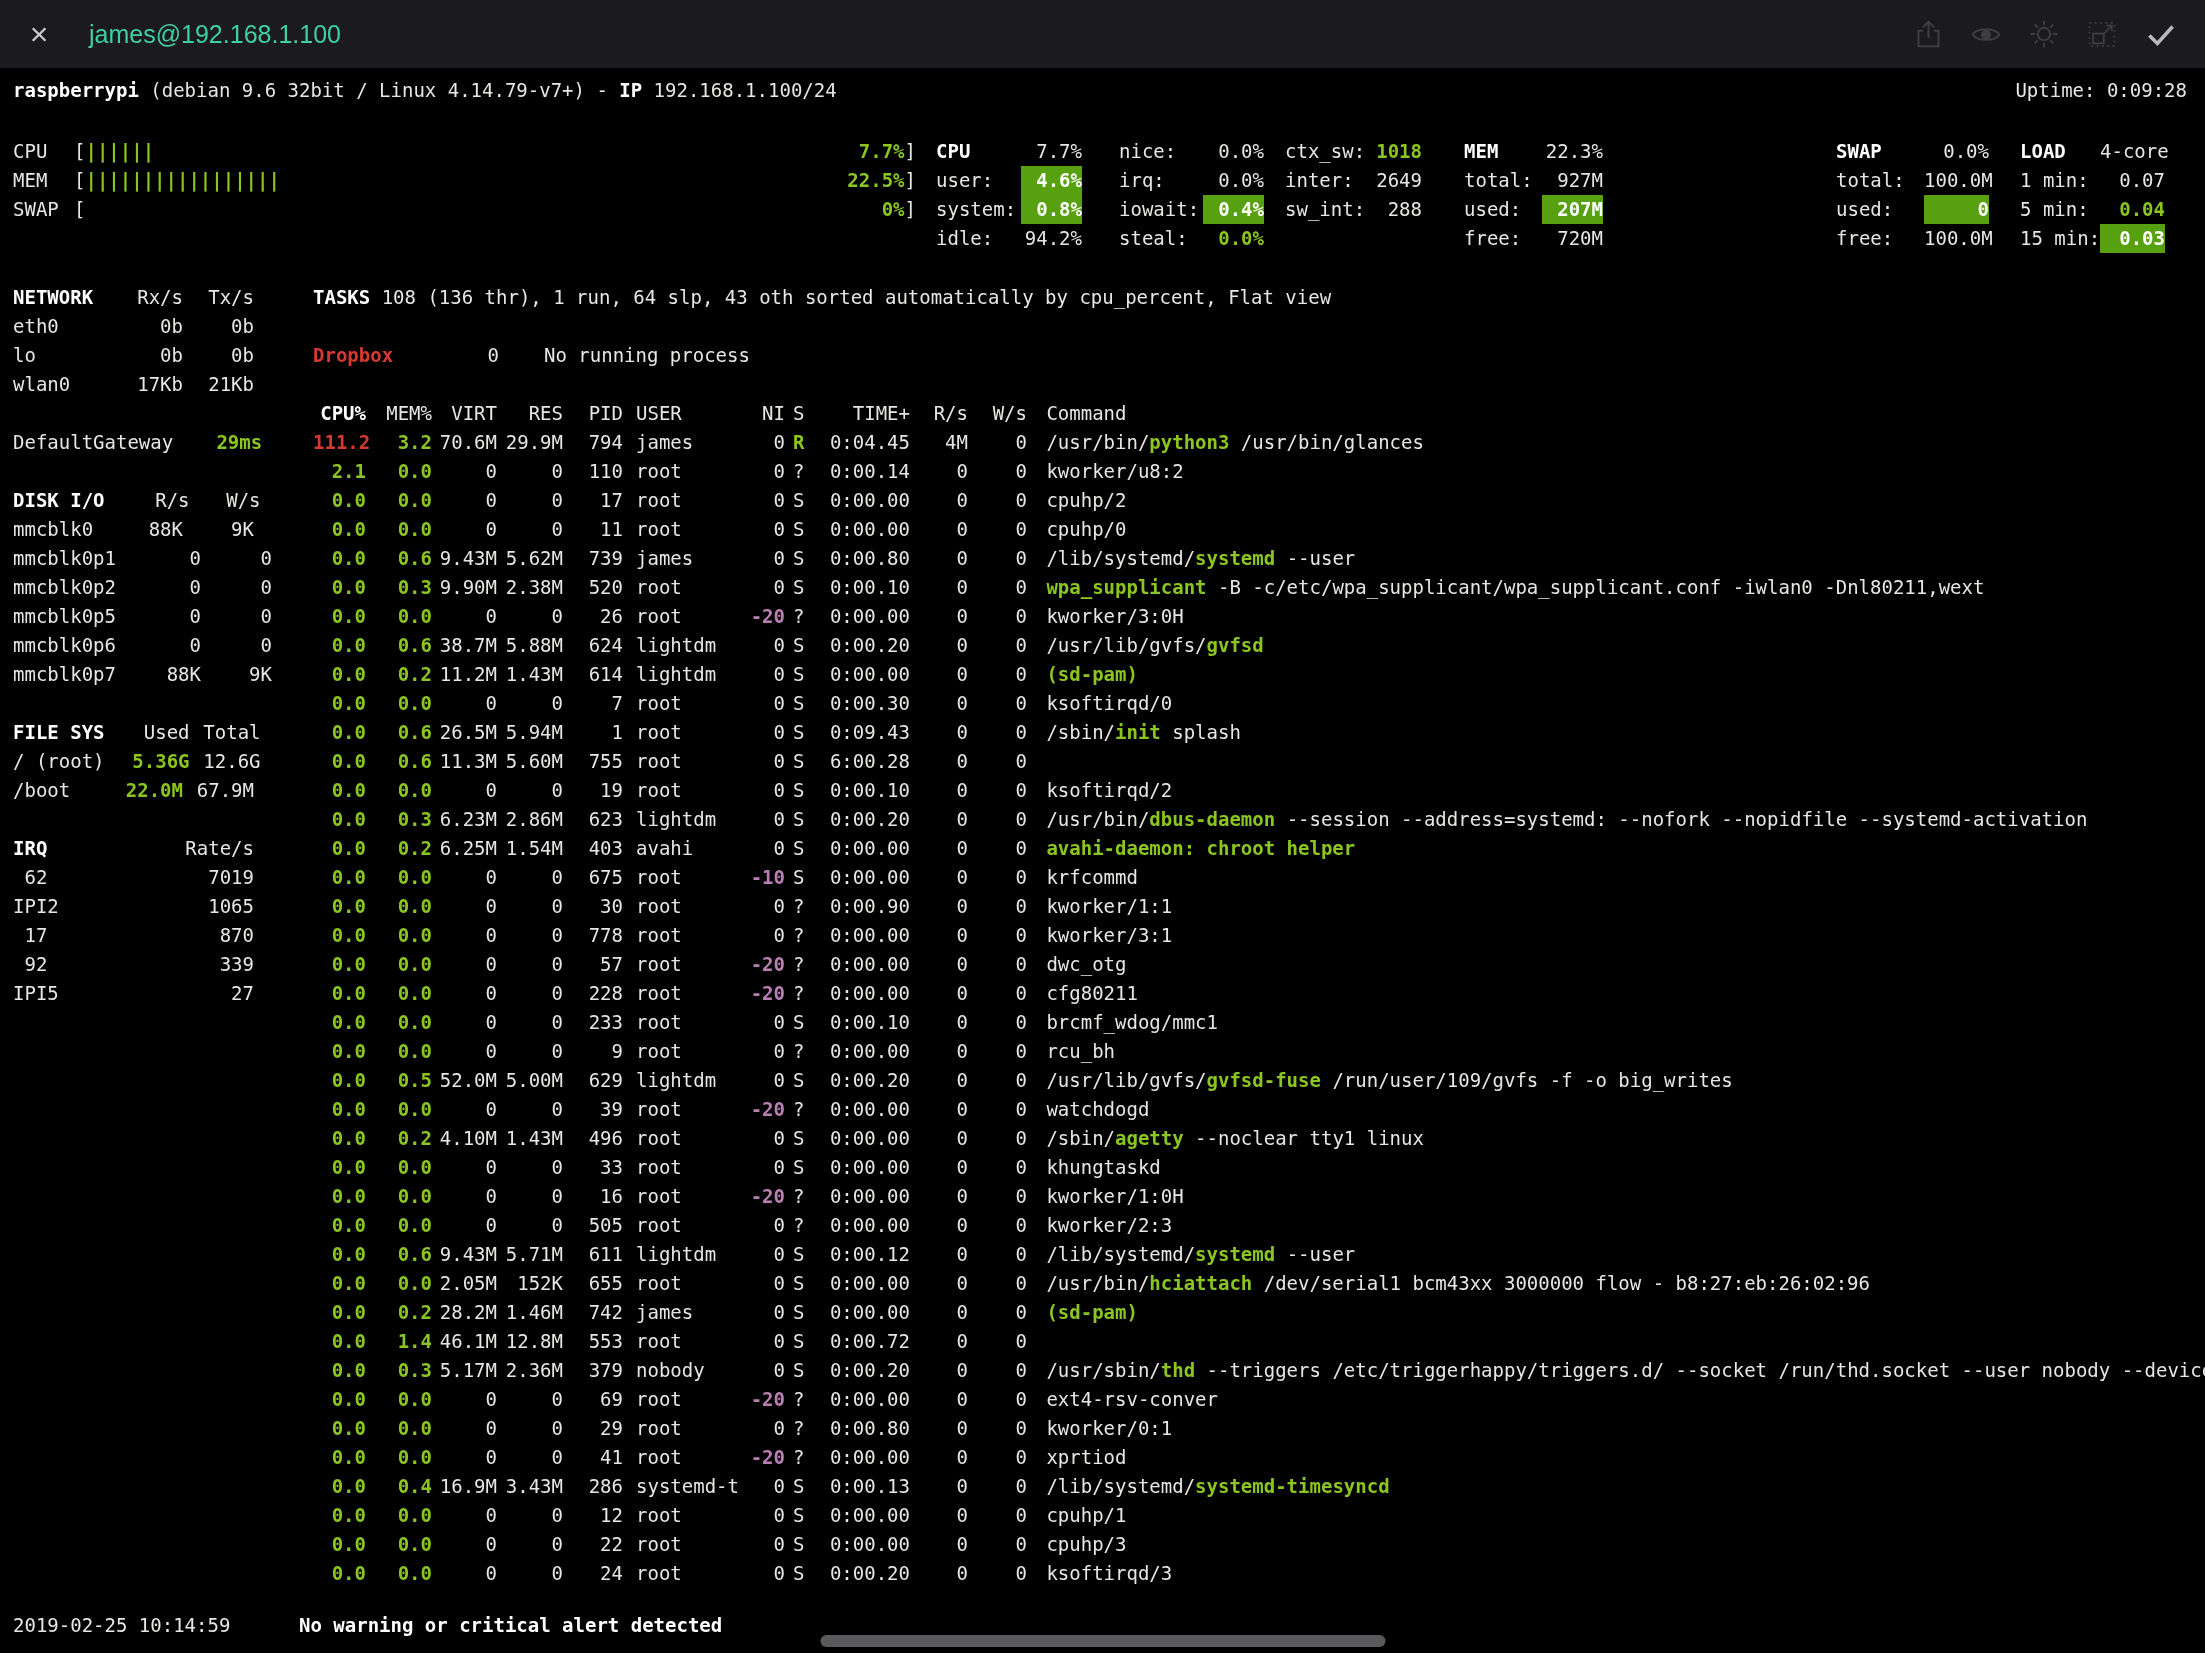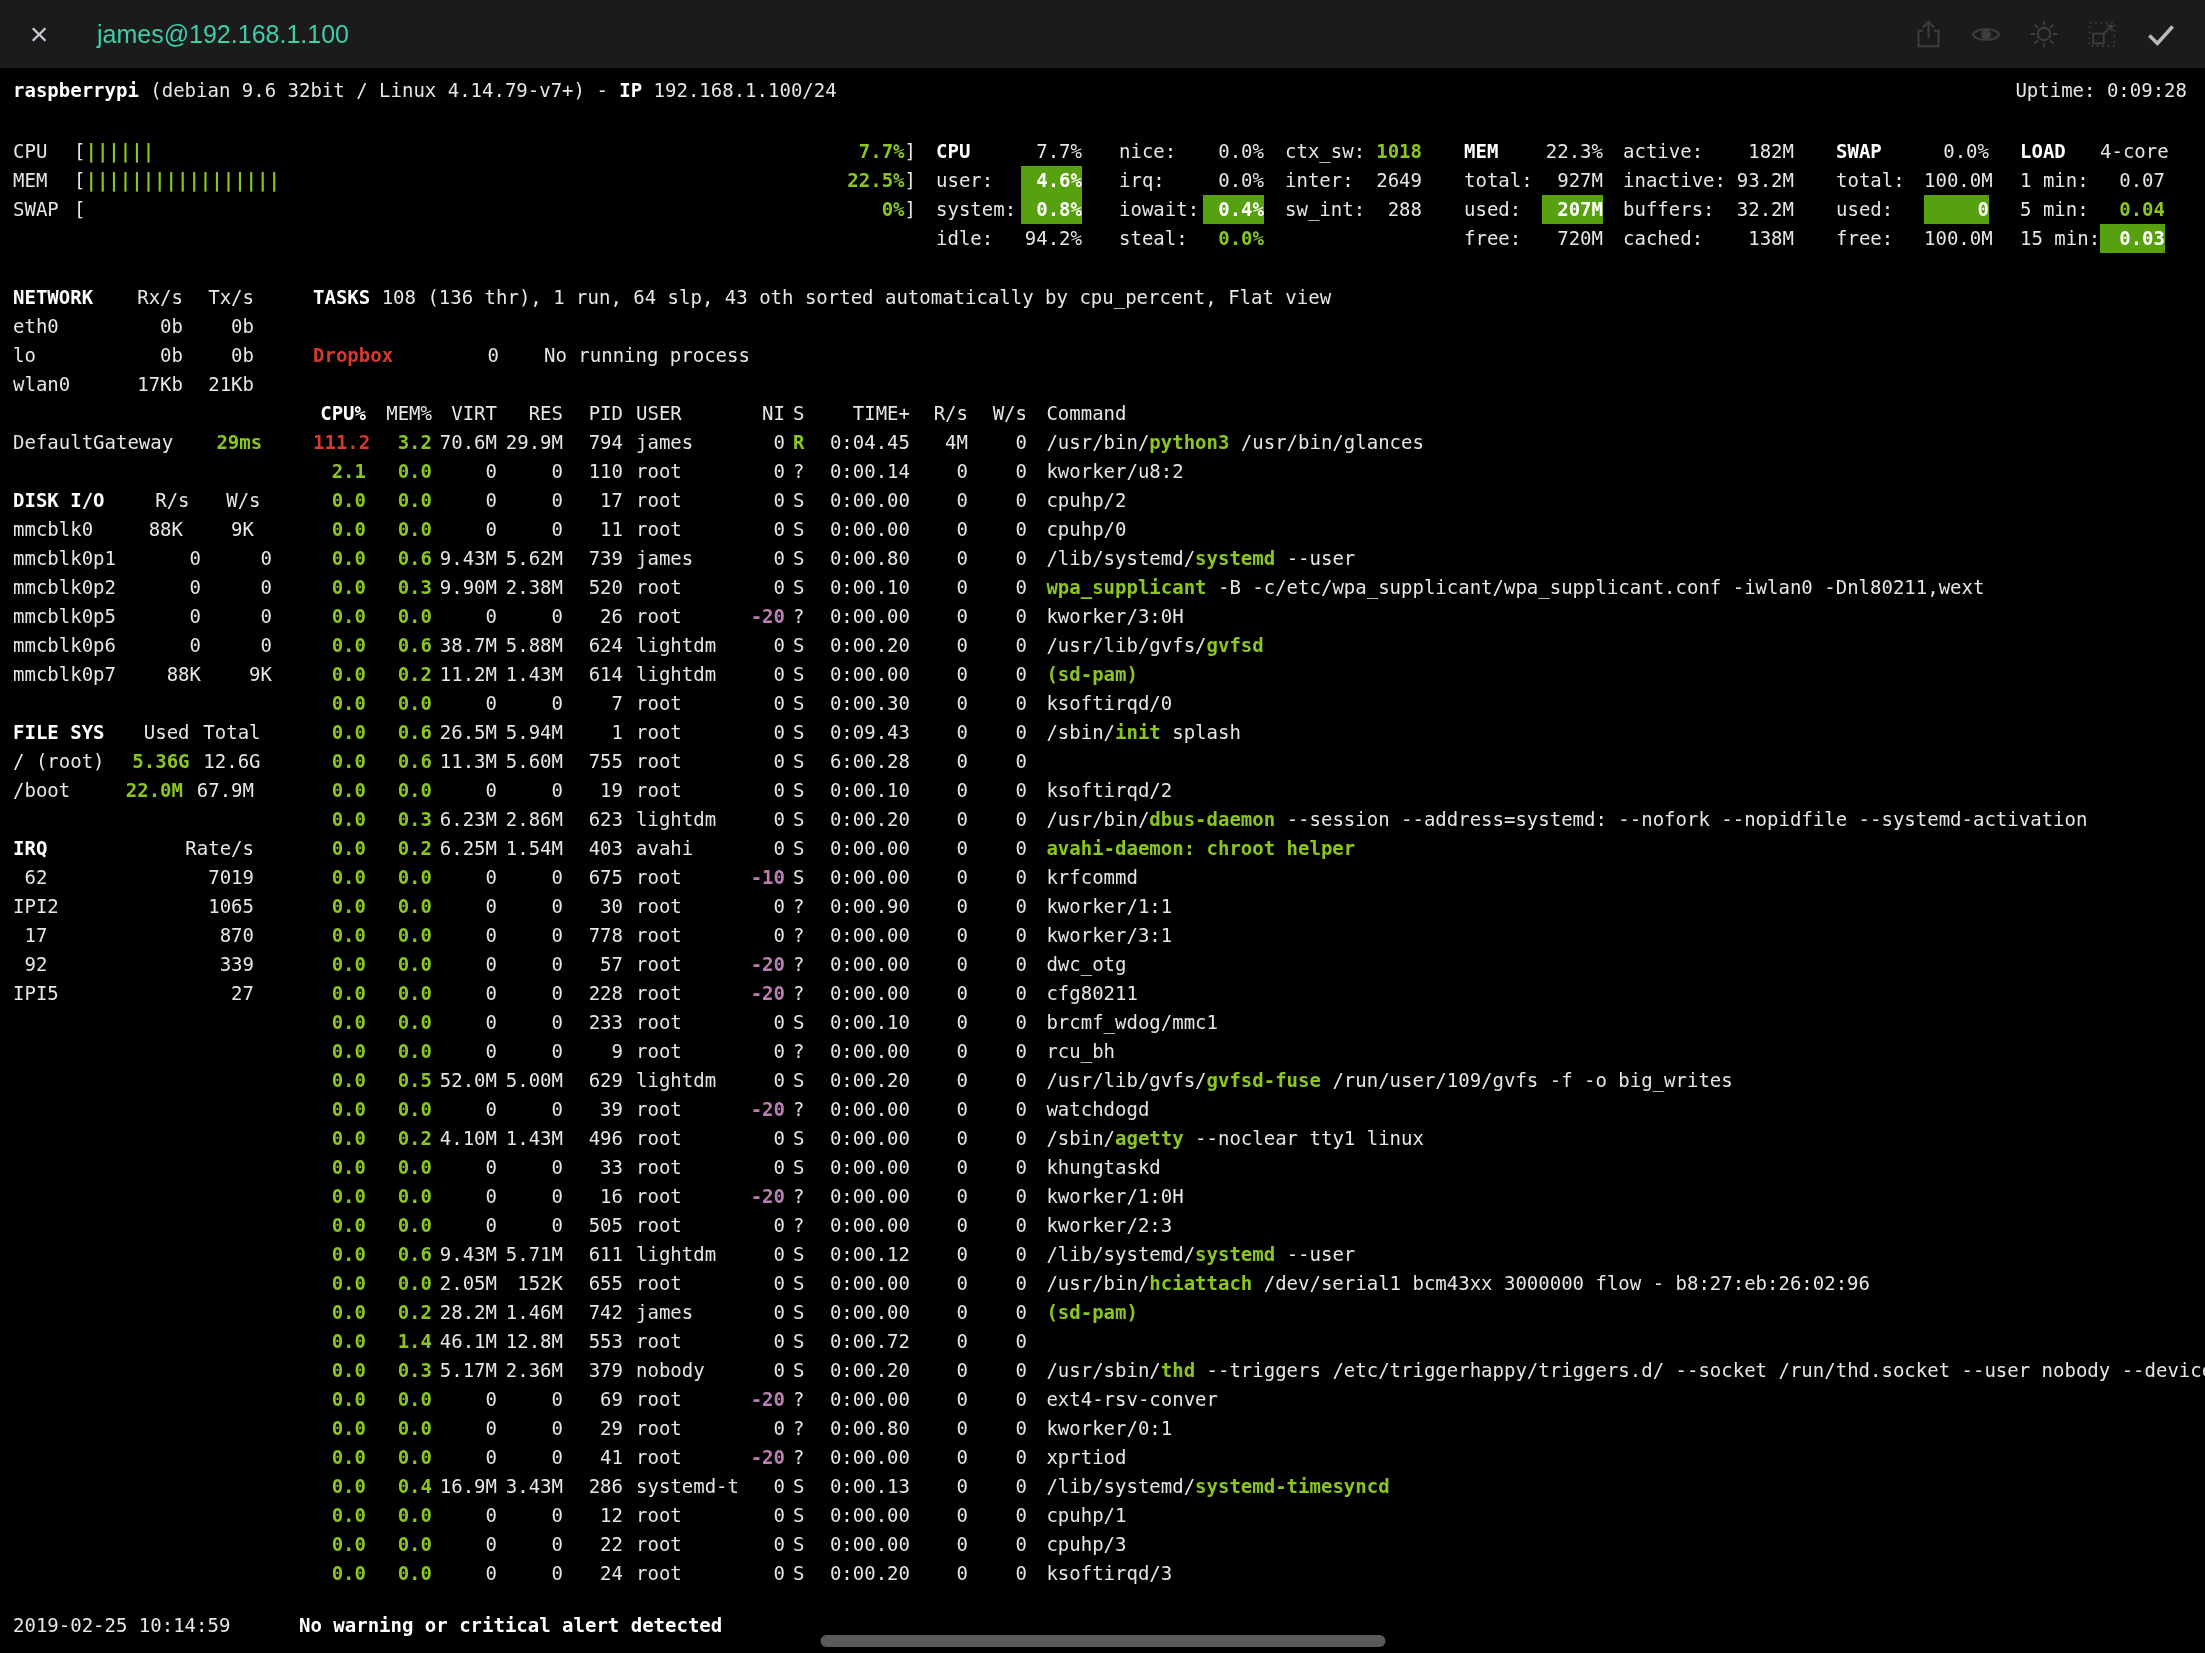--- a/index.html
+++ b/index.html
@@ -1,21 +1,21 @@
 <!DOCTYPE html>
 <html style="font-size:13px"><head>
 <meta charset="utf-8">
 <style>
   :root{ --lh:29px; --green:#8bc620; --greenbg:#57a00f; --red:#d43a31; --mag:#b97fb2; --teal:#3ecfa3; --txt:#e6e6e2; }
   *{box-sizing:border-box; margin:0; padding:0;}
   body{width:2205px;height:1653px;background:#000;overflow:hidden;position:relative;font-family:"DejaVu Sans Mono",monospace;}
   
   .tabbar{position:absolute;top:0;left:0;right:0;height:68px;background:#1b1b1d;display:flex;align-items:center;font-family:"Liberation Sans",sans-serif;}
   .closebtn{background:none;border:none;color:#c9c9cd;font-size:32px;line-height:32px;margin-left:21px;width:36px;cursor:default;}
-  .tabtitle{color:var(--teal);font-size:25px;margin-left:40px;}
+  .tabtitle{color:var(--teal);font-size:25px;margin-left:32px;}
   .tabicons{margin-left:auto;margin-right:27.4px;display:flex;gap:26px;align-items:center;}
   .ticon svg{display:block;}
   
   .term{position:absolute;top:68px;left:0;right:0;bottom:0;background:#000;color:var(--txt);font-size:19px;line-height:var(--lh);}
   .pre{white-space:pre;}
   .b{font-weight:bold;color:#fff;}
   .grn{color:var(--green);font-weight:bold;}
   .red{color:var(--red);font-weight:bold;}
   .mag{color:var(--mag);font-weight:bold;}
   .bgc{background:var(--greenbg);color:#fff;font-weight:bold;}
@@ -148,27 +148,20 @@
         <div class="mrow"><span>inter:</span><span class="mv">2649</span></div>
         <div class="mrow"><span>sw_int:</span><span class="mv">288</span></div>
       </div>
     <div class="mini" style="left:1451px;width:139px;">
 
     <div class="mrow"><span class="b">MEM</span><span class="mv">22.3%</span></div>
         <div class="mrow"><span>total:</span><span class="mv">927M</span></div>
         <div class="mrow"><span>used:</span><span class="mv bgc">207M</span></div>
         <div class="mrow"><span>free:</span><span class="mv">720M</span></div>
       </div>
-    <div class="mini" style="left:1610px;width:171px;--vw:65px;">
-
-    <div class="mrow"><span>active:</span><span class="mv">182M</span></div>
-        <div class="mrow"><span>inactive:</span><span class="mv">93.2M</span></div>
-        <div class="mrow"><span>buffers:</span><span class="mv">32.2M</span></div>
-        <div class="mrow"><span>cached:</span><span class="mv">138M</span></div>
-      </div>
     <div class="mini" style="left:1823px;width:153px;--vw:65px;">
 
     <div class="mrow"><span class="b">SWAP</span><span class="mv">0.0%</span></div>
         <div class="mrow"><span>total:</span><span class="mv">100.0M</span></div>
         <div class="mrow"><span>used:</span><span class="mv bgc">0</span></div>
         <div class="mrow"><span>free:</span><span class="mv">100.0M</span></div>
       </div>
     <div class="mini" style="left:2007px;width:145px;--vw:65px;">
 
     <div class="mrow"><span class="b">LOAD</span><span class="mv">4-core</span></div>

